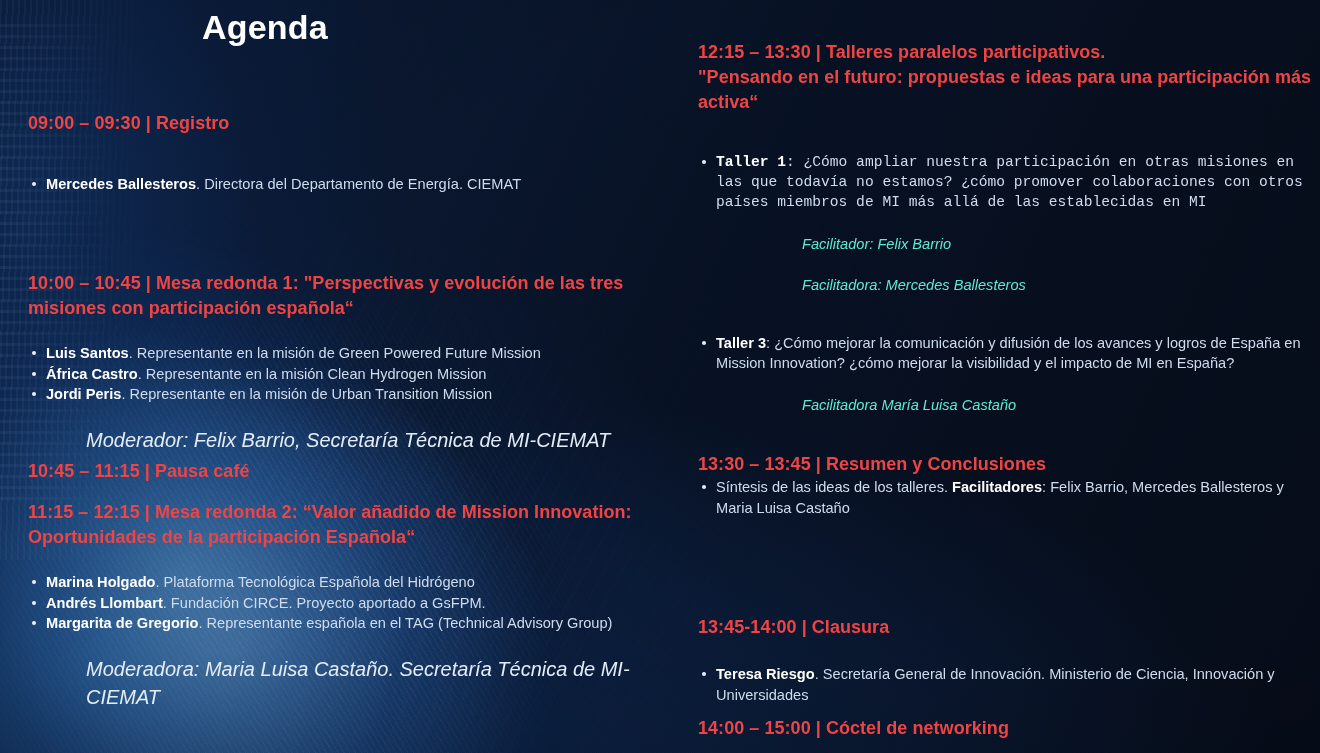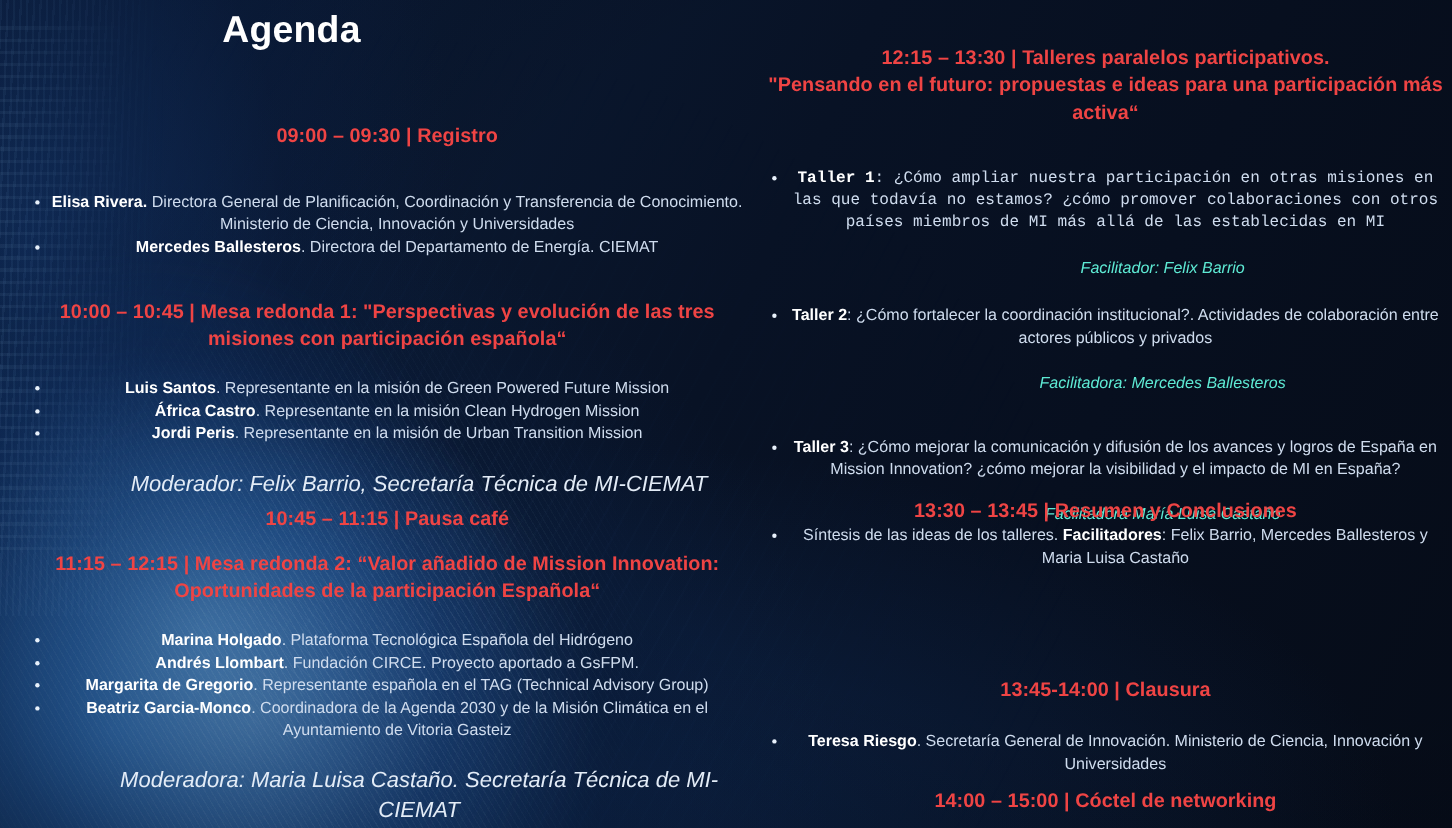--- a/index.html
+++ b/index.html
@@ -110,21 +110,21 @@
         rgba(0,0,0,0) 16px);
     -webkit-mask-image: radial-gradient(ellipse 70% 90% at 22% 70%, #000 0%, rgba(0,0,0,0.35) 48%, rgba(0,0,0,0) 80%);
     mask-image: radial-gradient(ellipse 70% 90% at 22% 70%, #000 0%, rgba(0,0,0,0.35) 48%, rgba(0,0,0,0) 80%);
   }
   .bg-vignette {
     position: absolute; inset: 0;
     background: radial-gradient(ellipse 120% 120% at 80% 40%, rgba(0,0,0,0) 40%, rgba(2,5,12,0.55) 100%);
   }
 
   
-  .content { position: absolute; inset: 0; text-align: center; }
+  .content { position: absolute; inset: 0; }
 
   .page-title {
     position: absolute;
     left: 202px; top: 8px;
     font-size: 34px;
     font-weight: bold;
     color: #ffffff;
     letter-spacing: 0.2px;
   }
 
@@ -207,21 +207,20 @@
     <div class="page-title">Agenda</div>
 
     <div class="col col-left">
 
       <div class="slot" style="top:111px;">
         <div class="slot-head">09:00 – 09:30 | Registro</div>
       </div>
 
       <div class="slot" style="top:152px;">
         <ul class="bullets bl-ind-1" style="margin-top:22px;">
-          <li><b>Elisa Rivera.</b><span> Directora General de Planificación, Coordinación y Transferencia de Conocimiento. Ministerio de Ciencia, Innovación y Universidades</span></li>
           <li><b>Mercedes Ballesteros</b><span>. Directora del Departamento de  Energía. CIEMAT</span></li>
         </ul>
       </div>
 
       <div class="slot" style="top:271px;">
         <div class="slot-head">10:00 – 10:45 | Mesa redonda 1: "Perspectivas y evolución de las tres misiones con participación española“</div>
         <ul class="bullets bl-ind-1" style="margin-top:22px;">
           <li><b>Luis Santos</b><span>. Representante en la misión de Green Powered Future Mission</span></li>
           <li><b>África Castro</b><span>. Representante en la misión Clean Hydrogen Mission</span></li>
           <li><b>Jordi Peris</b><span>. Representante en la misión de Urban Transition Mission</span></li>
@@ -232,41 +231,37 @@
       <div class="slot" style="top:459px;">
         <div class="slot-head">10:45 – 11:15 | Pausa café</div>
       </div>
 
       <div class="slot" style="top:500px;">
         <div class="slot-head">11:15 – 12:15 | Mesa redonda 2: “Valor añadido de Mission Innovation: Oportunidades de la participación Española“</div>
         <ul class="bullets bl-ind-1" style="margin-top:22px;">
           <li><b>Marina Holgado</b><span>. Plataforma Tecnológica Española del Hidrógeno</span></li>
           <li><b>Andrés Llombart</b><span>.  Fundación CIRCE. Proyecto aportado a GsFPM.</span></li>
           <li><b>Margarita de Gregorio</b><span>. Representante española en el TAG (Technical Advisory Group)</span></li>
-          <li><b>Beatriz Garcia-Monco</b><span>. Coordinadora de la Agenda 2030 y de la Misión Climática en el Ayuntamiento de Vitoria Gasteiz</span></li>
         </ul>
         <div class="moderator mod-ind-1" style="margin-top:21px;">Moderadora: Maria Luisa Castaño.  Secretaría Técnica de MI-CIEMAT</div>
       </div>
 
     </div>
 
     <div class="col col-right">
 
       <div class="slot" style="top:40px;">
         <div class="slot-head">12:15 – 13:30 | Talleres paralelos participativos.</div>
         <div class="slot-head">"Pensando en el futuro: propuestas e ideas para una participación más activa“</div>
 
         <ul class="bullets bl-ind-2" style="margin-top:36px;font-family:Liberation Mono, monospace;">
           <li><b>Taller 1</b><span>: ¿Cómo ampliar nuestra participación en otras misiones en las que todavía no estamos? ¿cómo promover colaboraciones con otros países miembros de MI más allá de las establecidas en MI</span></li>
         </ul>
         <div class="facilitator" style="margin-top:21px;">Facilitador: Felix Barrio</div>
 
-        <ul class="bullets bl-ind-2" style="margin-top:23px;">
-          <li><b>Taller 2</b><span>: ¿Cómo fortalecer la coordinación institucional?. Actividades de colaboración entre actores públicos y privados</span></li>
-        </ul>
         <div class="facilitator" style="margin-top:21px;">Facilitadora: Mercedes Ballesteros</div>
 
         <ul class="bullets bl-ind-2" style="margin-top:37px;">
           <li><b>Taller 3</b><span>: ¿Cómo mejorar la comunicación y difusión de  los avances y logros de España en Mission Innovation? ¿cómo mejorar la visibilidad y el impacto de MI en España?</span></li>
         </ul>
         <div class="facilitator" style="margin-top:21px;">Facilitadora María Luisa Castaño</div>
       </div>
 
       <div class="slot" style="top:452px;">
         <div class="slot-head">13:30 – 13:45 | Resumen y Conclusiones</div>

